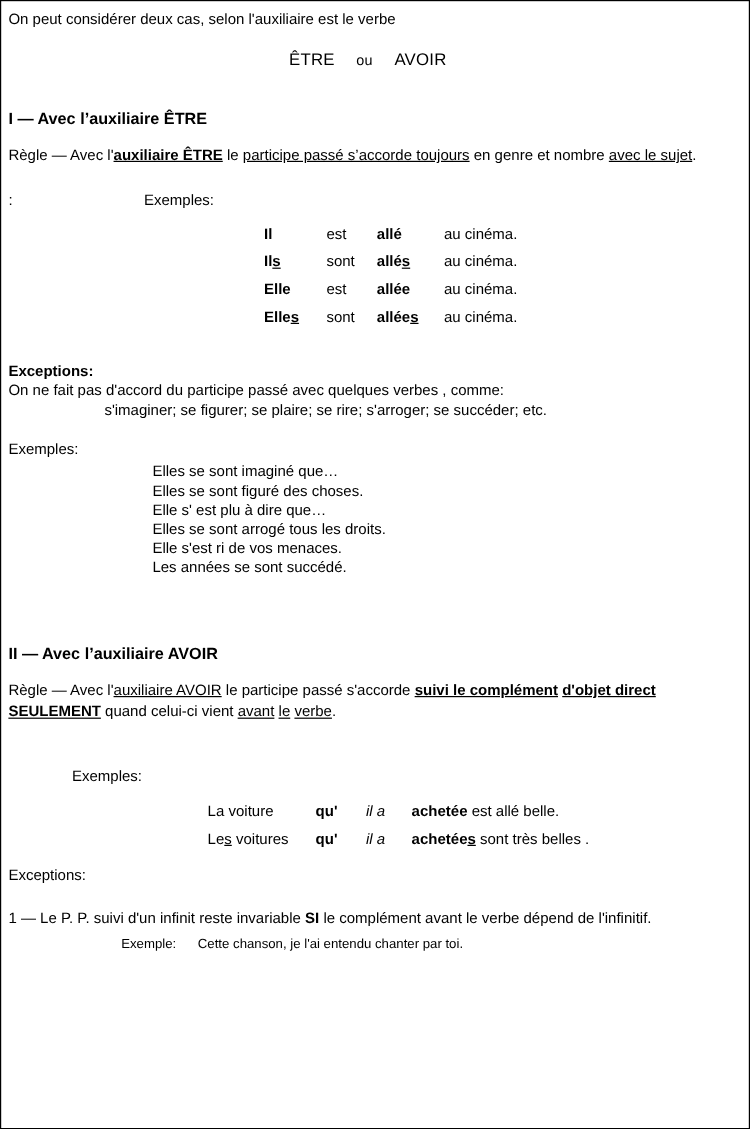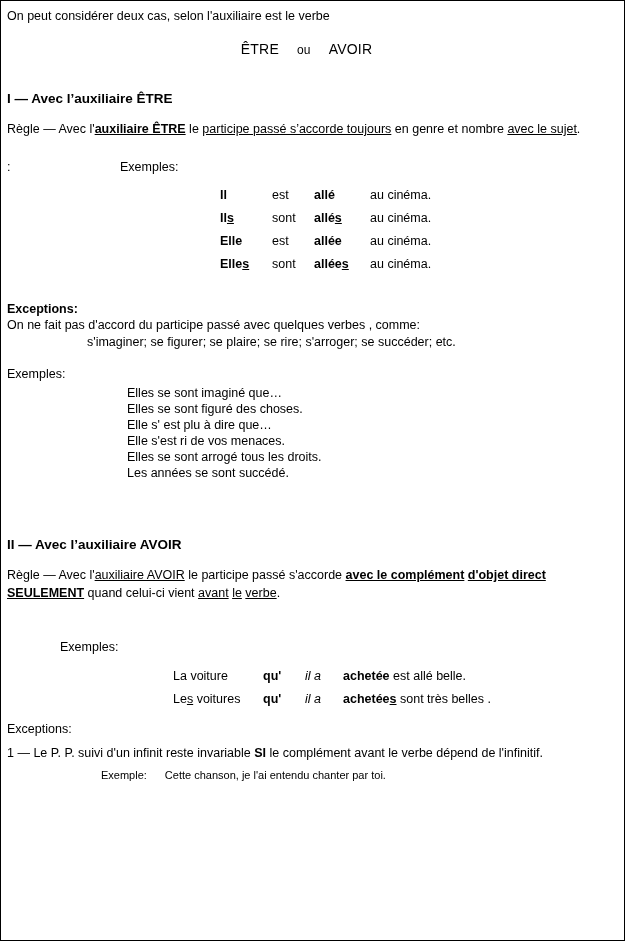--- a/index.html
+++ b/index.html
@@ -129,21 +129,21 @@
   table.ex2 td.a1 { width: 90px; }
   table.ex2 td.a2 { width: 42px; }
   table.ex2 td.a3 { width: 38px; font-style: italic; }
 
   .exceptions2 {
     font-size: 12.5px;
     margin: 10px 0 0 2px;
   }
   .note {
     font-size: 12.5px;
-    margin: 8px 0 0 2px;
+    margin: 20px 0 0 2px;
     line-height: 1.45;
   }
   .note-example {
     font-size: 11px;
     margin: 6px 0 0 96px;
   }
   .note-example .gapsm {
     display: inline-block;
     width: 18px;
   }
@@ -202,31 +202,31 @@
 
     <h3 class="exc">Exceptions:</h3>
     <div class="exc-text">On ne fait pas d'accord du participe passé avec quelques verbes , comme:</div>
     <div class="exc-verbs">s'imaginer; se figurer; se plaire; se rire; s'arroger; se succéder; etc.</div>
 
     <div class="ex-label">Exemples:</div>
     <ul class="ex-list">
       <li>Elles se sont imaginé que…</li>
       <li>Elles se sont figuré des choses.</li>
       <li>Elle s' est plu à dire que…</li>
+      <li>Elles se sont arrogé tous les droits.</li>
       <li>Elle s'est ri de vos menaces.</li>
-      <li>Elles se sont arrogé tous les droits.</li>
       <li>Les années se sont succédé.</li>
     </ul>
 
     <div class="gap-big"></div>
 
     <h2 class="section" style="margin-top:0">II — Avec l’auxiliaire AVOIR</h2>
 
     <div class="rule">
-      <span>Règle — Avec l'</span><span class="u">auxiliaire  AVOIR</span><span> le participe passé s'accorde </span><span class="bu">avec  le  complément</span>
+      <span>Règle — Avec l'</span><span class="u">auxiliaire  AVOIR</span><span> le participe passé s'accorde </span><span class="bu">suivi  le  complément</span>
       <span class="bu">d'objet  direct</span>
       <span class="bu">SEULEMENT</span><span> quand celui-ci vient </span><span class="u">avant</span>
       <span class="u">le</span>
       <span class="u">verbe</span><span>.</span>
     </div>
 
     <div class="gap-mid"></div>
 
     <div class="examples2">Exemples:</div>
 

